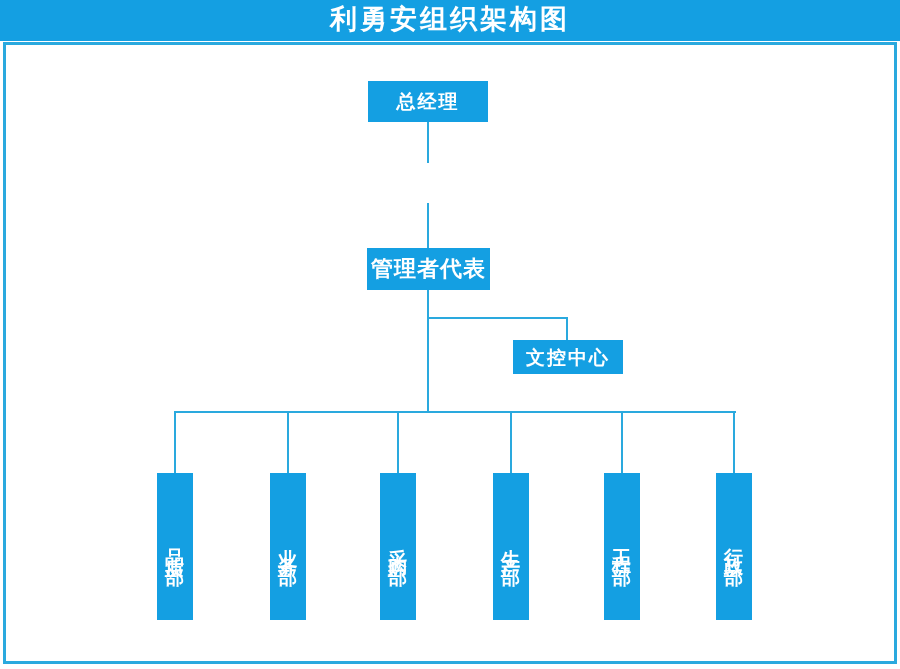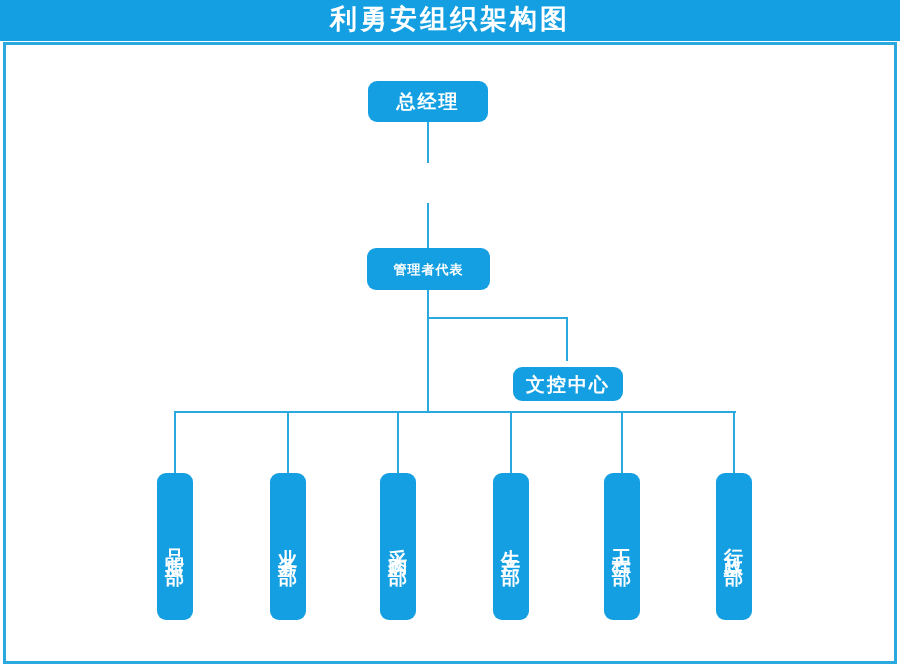--- a/index.html
+++ b/index.html
@@ -50,27 +50,26 @@
     position: absolute;
     background: var(--primary);
     color: var(--box-text);
     display: flex;
     align-items: center;
     justify-content: center;
     font-weight: bold;
     font-size: 19px;
     letter-spacing: 2px;
     line-height: 1;
-    border-radius: 9px;
   }
 
   .node-gm   { left: 368px; top:  81px; width: 120px; height: 41px; }
   .node-dep  { left: 368px; top: 163px; width: 120px; height: 40px; }
-  .node-rep  { left: 367px; top: 248px; width: 123px; height: 42px; font-size: 13px; letter-spacing: 1px; }
-  .node-doc  { left: 513px; top: 367px; width: 110px; height: 34px; }
+  .node-rep  { left: 367px; top: 248px; width: 123px; height: 42px; font-size: 22px; letter-spacing: 1px; }
+  .node-doc  { left: 513px; top: 340px; width: 110px; height: 34px; }
 
   .node-vert {
     top: 473px;
     width: 36px;
     height: 147px;
     writing-mode: vertical-rl;
     text-orientation: upright;
     letter-spacing: 9px;
     font-size: 19px;
   }

